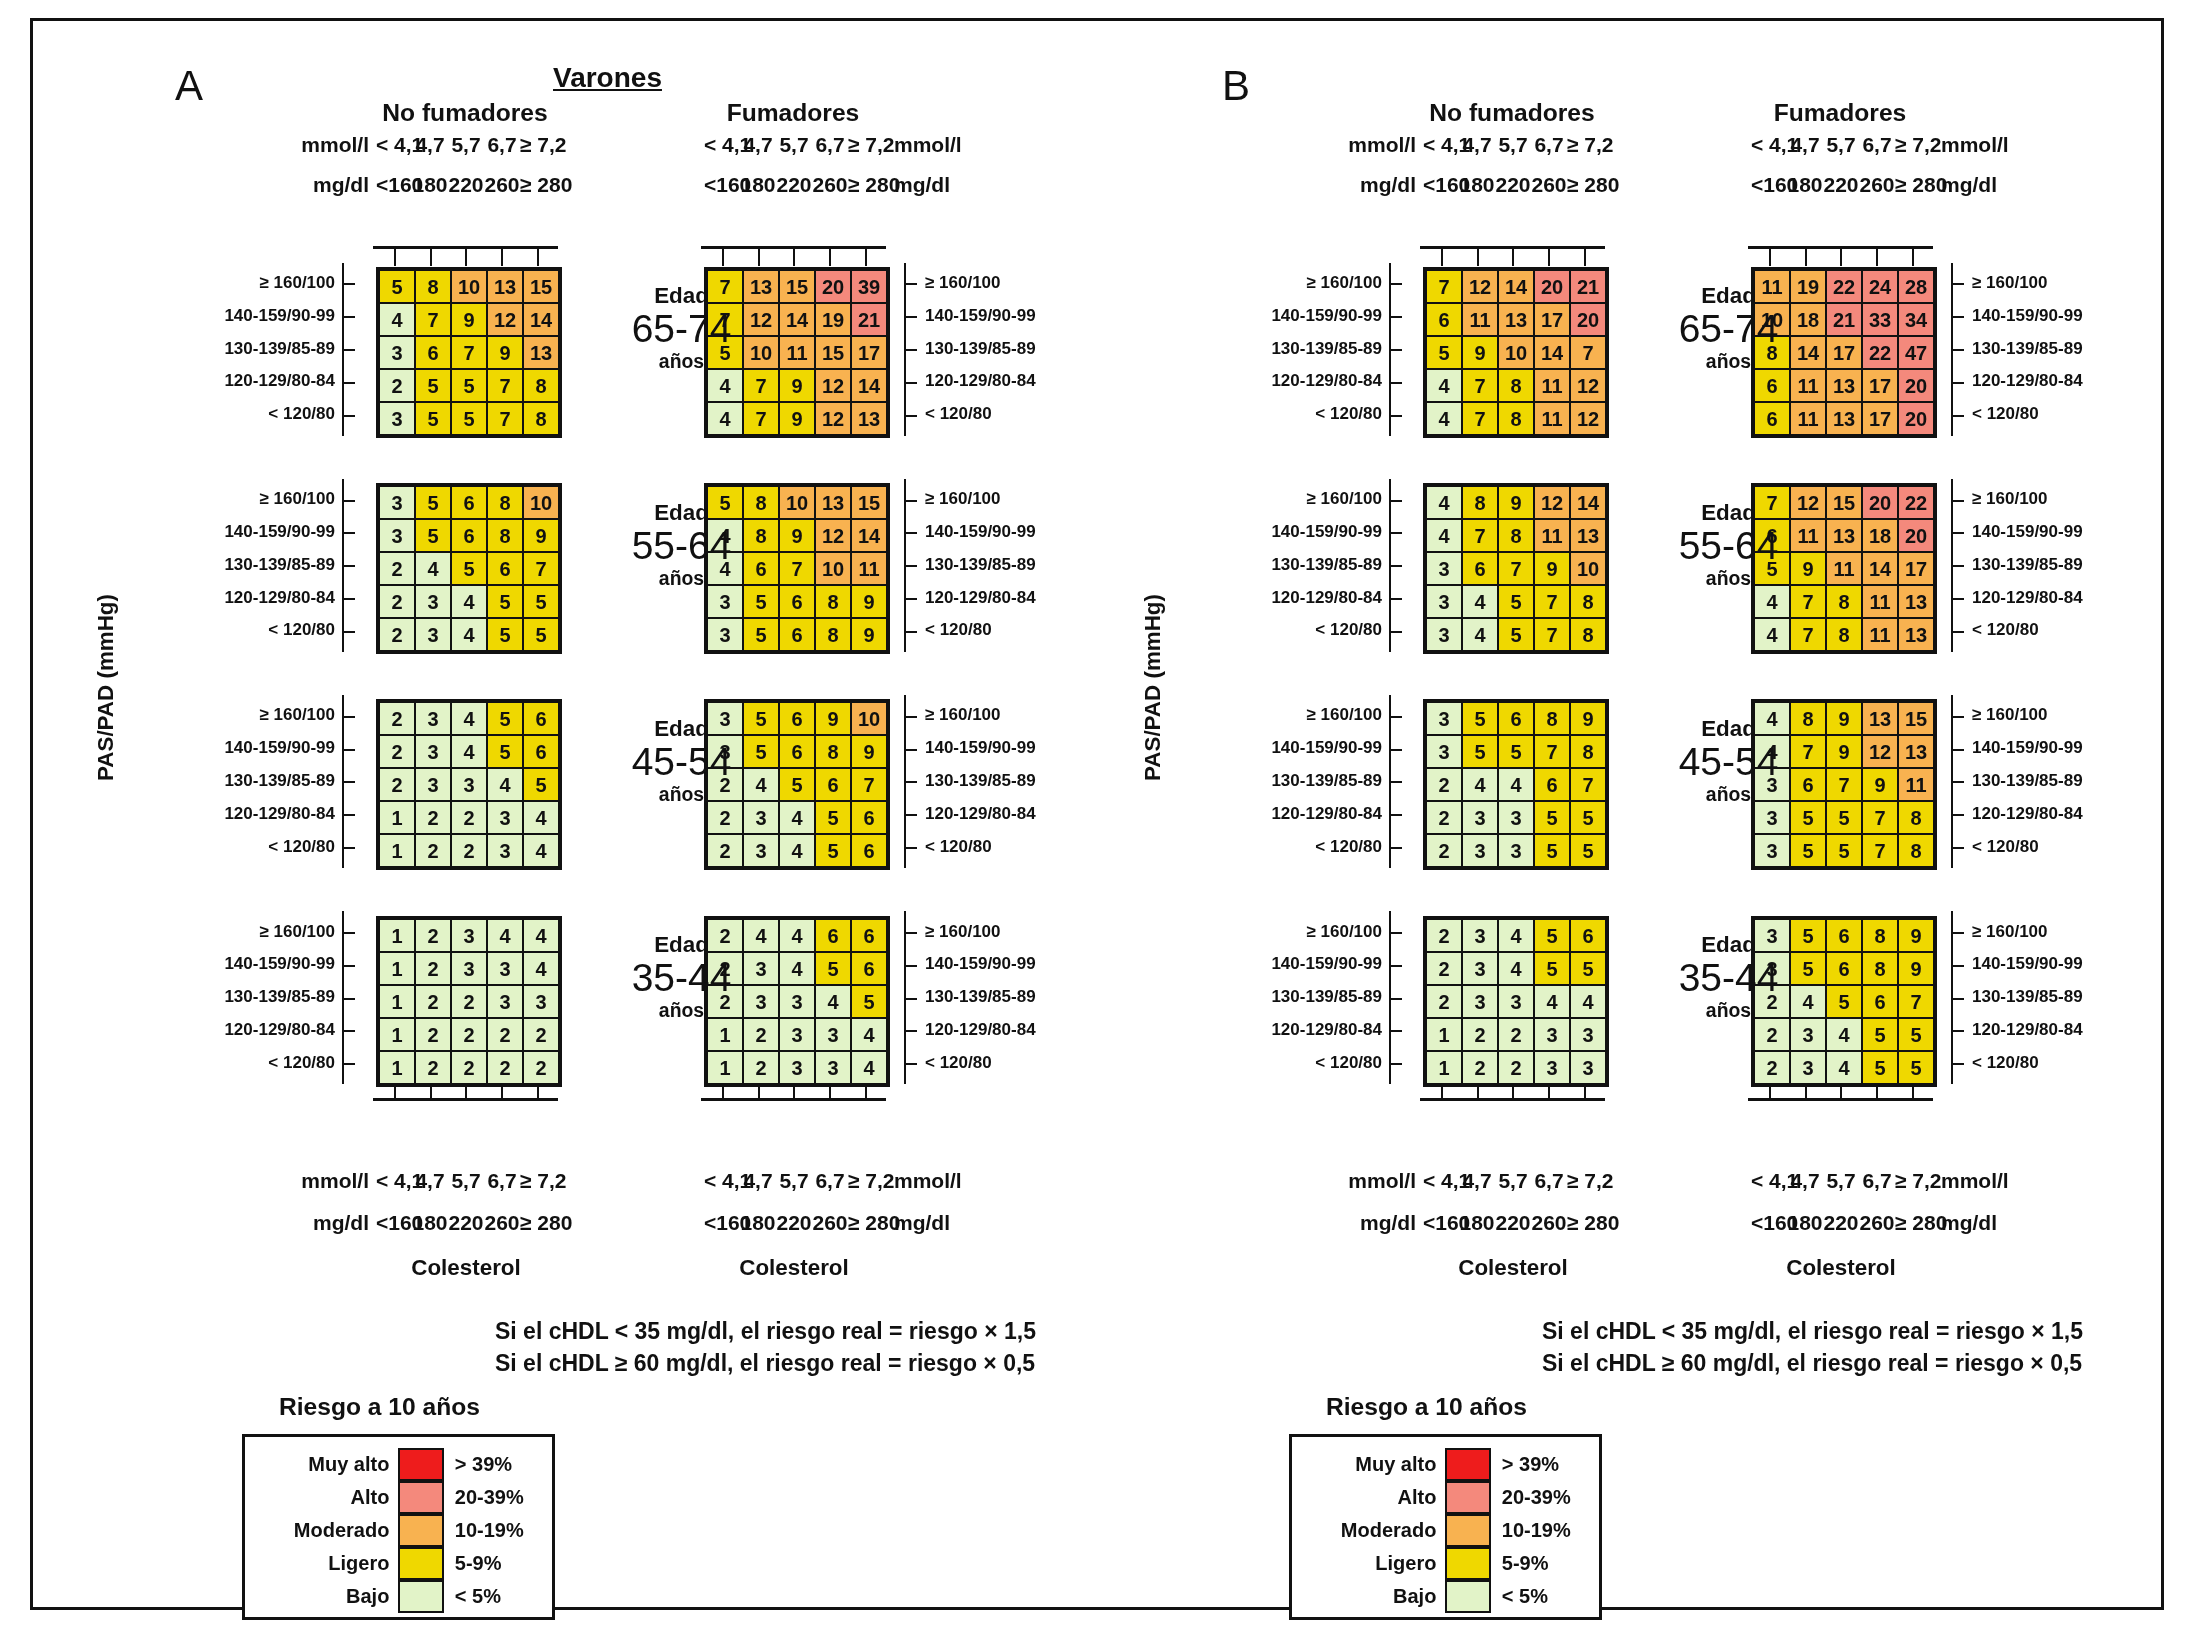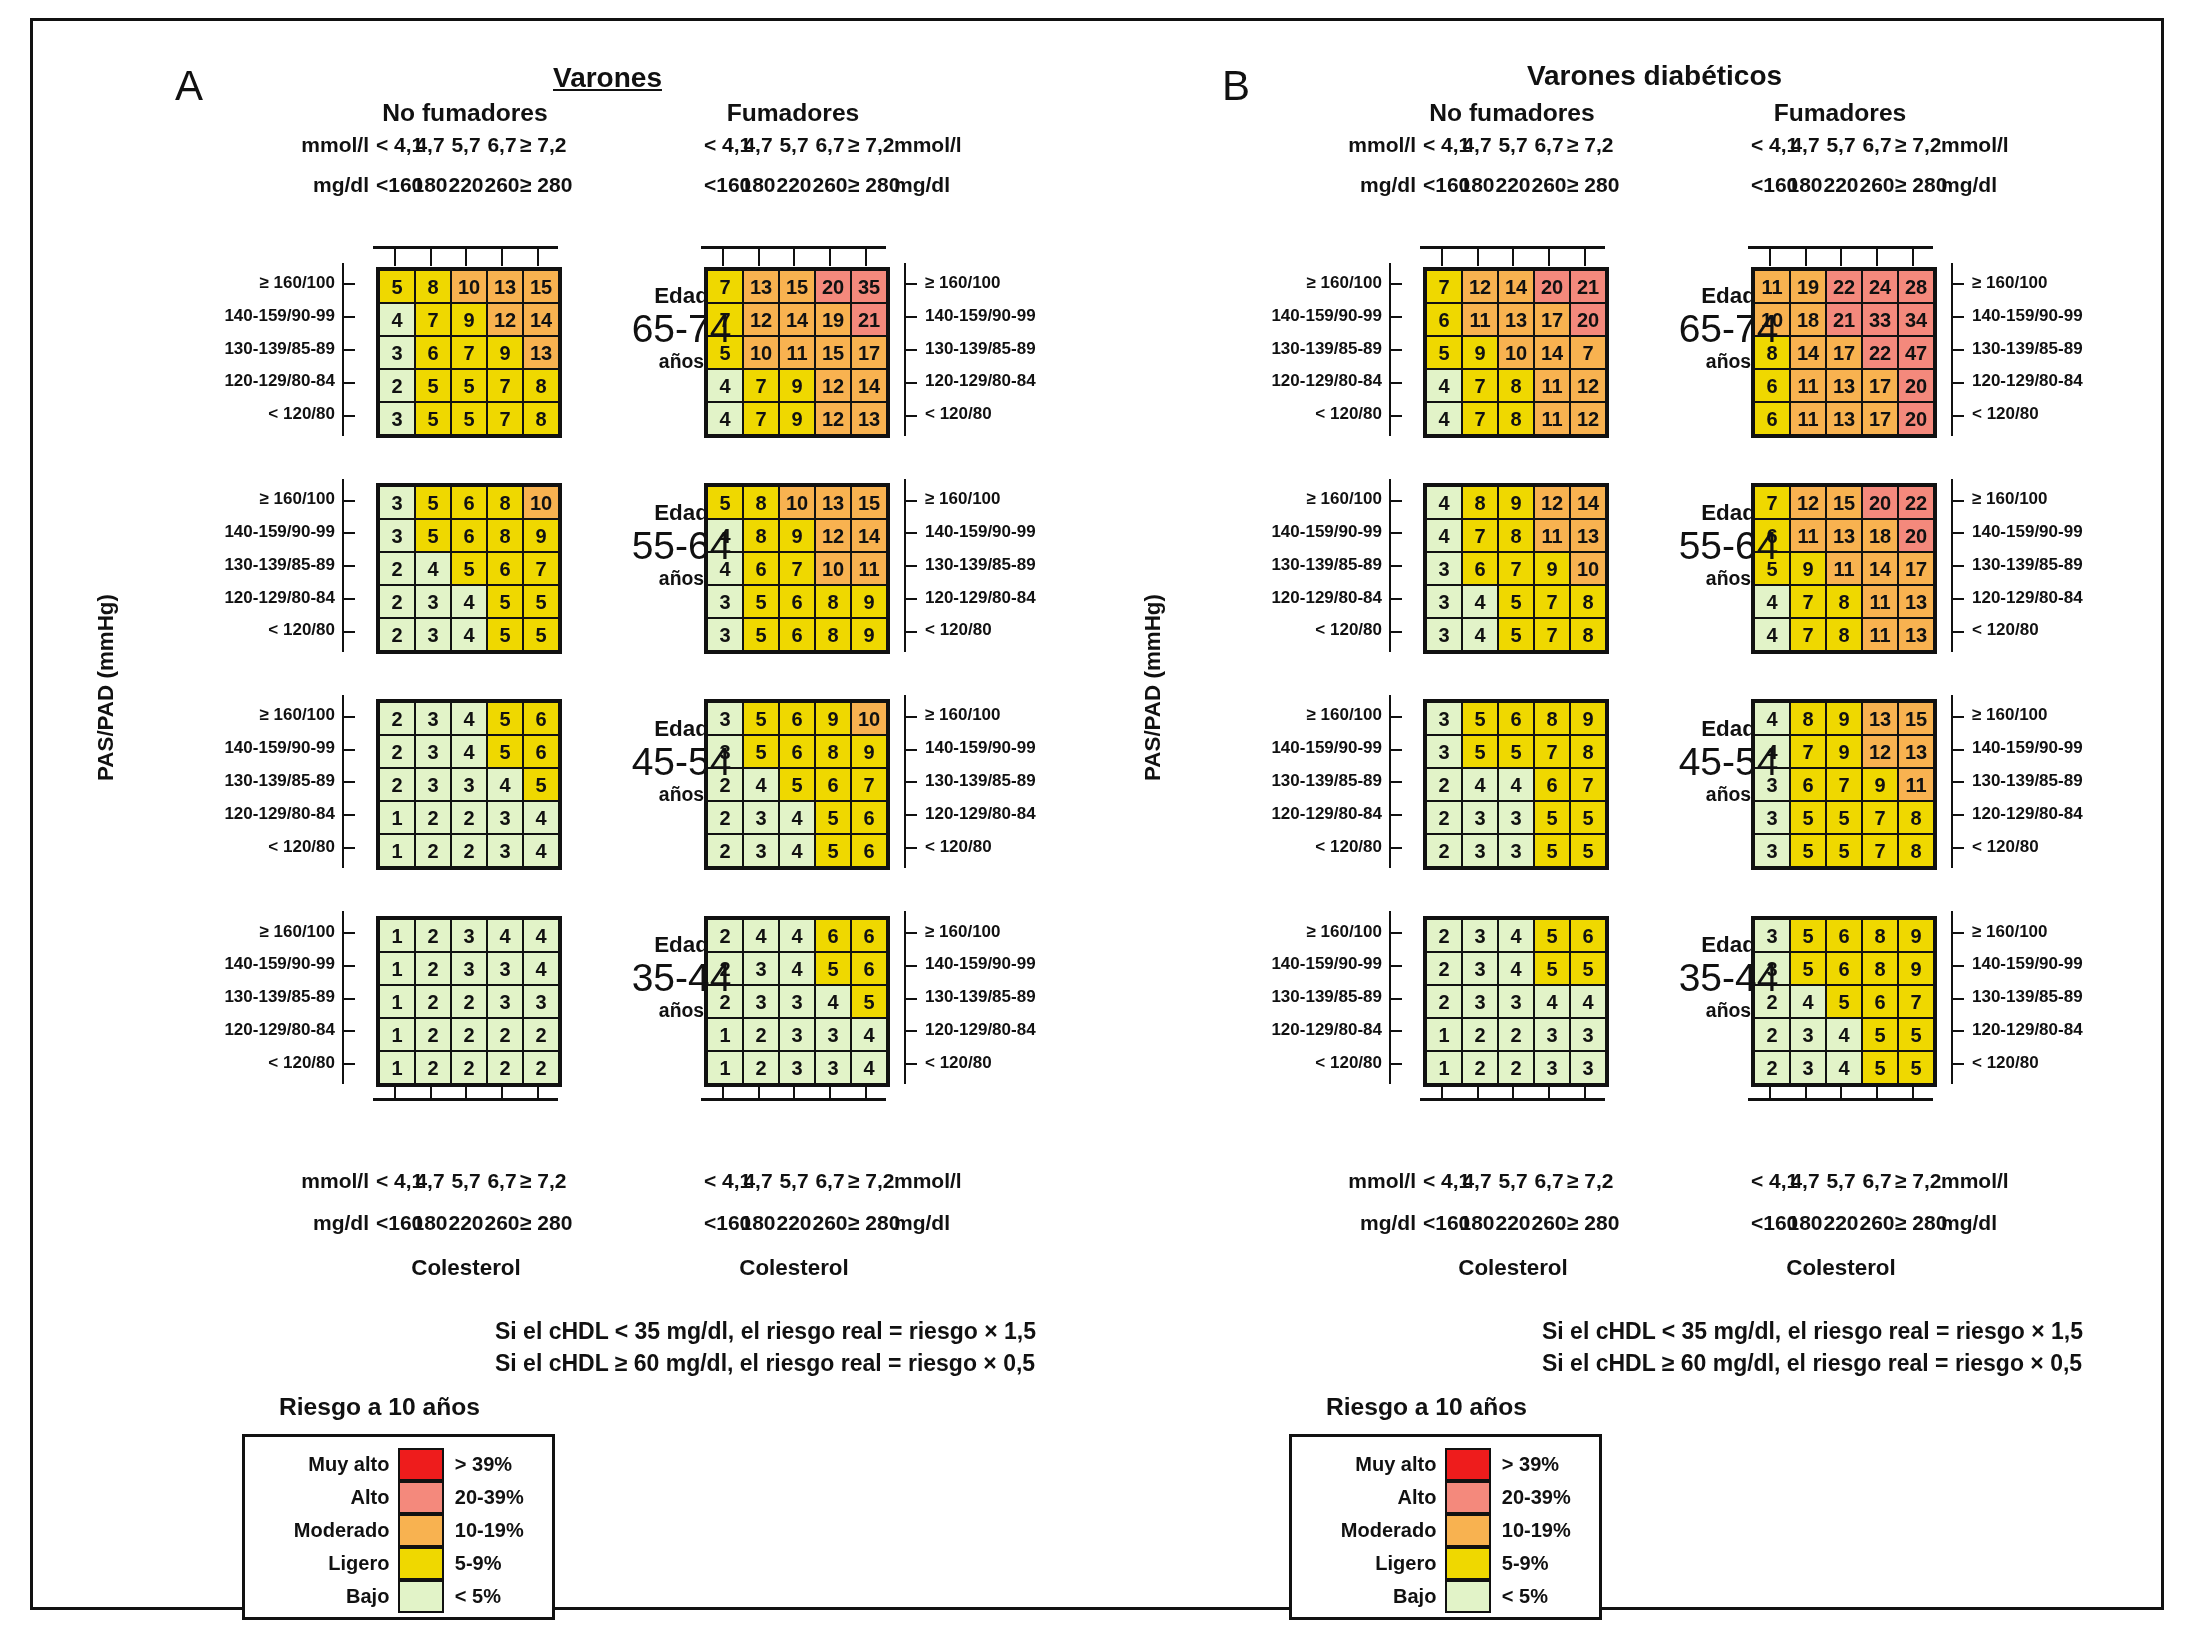--- a/index.html
+++ b/index.html
@@ -200,21 +200,21 @@
         <div class="rowlabel" style="top: 252px; left: 892px; text-align: left;">≥ 160/100</div>
         <div class="rowlabel" style="top: 285px; left: 892px; text-align: left;">140-159/90-99</div>
         <div class="rowlabel" style="top: 318px; left: 892px; text-align: left;">130-139/85-89</div>
         <div class="rowlabel" style="top: 350px; left: 892px; text-align: left;">120-129/80-84</div>
         <div class="rowlabel" style="top: 383px; left: 892px; text-align: left;">&lt; 120/80</div>
         <div class="grid" style="left: 671px; top: 246px;">
           <div class="cell" style="background: rgb(239, 216, 0);">7</div>
           <div class="cell" style="background: rgb(248, 178, 80);">13</div>
           <div class="cell" style="background: rgb(248, 178, 80);">15</div>
           <div class="cell" style="background: rgb(244, 137, 124);">20</div>
-          <div class="cell" style="background: rgb(244, 137, 124);">35</div>
+          <div class="cell" style="background: rgb(244, 137, 124);">39</div>
           <div class="cell" style="background: rgb(239, 216, 0);">7</div>
           <div class="cell" style="background: rgb(248, 178, 80);">12</div>
           <div class="cell" style="background: rgb(248, 178, 80);">14</div>
           <div class="cell" style="background: rgb(248, 178, 80);">19</div>
           <div class="cell" style="background: rgb(244, 137, 124);">21</div>
           <div class="cell" style="background: rgb(239, 216, 0);">5</div>
           <div class="cell" style="background: rgb(248, 178, 80);">10</div>
           <div class="cell" style="background: rgb(248, 178, 80);">11</div>
           <div class="cell" style="background: rgb(248, 178, 80);">15</div>
           <div class="cell" style="background: rgb(248, 178, 80);">17</div>
@@ -515,21 +515,20 @@
           </div>
           <div class="legend-row" style="left: 10.4px; top: 142px;">
             <div class="legend-name">Bajo</div>
             <div class="legend-swatch" style="background: rgb(226, 243, 200);"></div>
             <div class="legend-pct">&lt; 5%</div>
           </div>
         </div>
       </div>
       <div class="panel panel-b" style="left: 1047px;">
         <div class="panel-letter" style="left: 142px; top: 41px;">B</div>
-        <div class="panel-title" style="left: 239px; top: 39px; width: 671px;">Varones diabéticos</div>
         <div class="axis-title" style="left: 60px; top: 760px;">PAS/PAD (mmHg)</div>
         <div class="smoke-title" style="left: 283px; top: 78px; width: 298px;">No fumadores</div>
         <div class="smoke-title" style="left: 611px; top: 78px; width: 298px;">Fumadores</div>
         <div class="unit-row" style="top: 112px; left: 224px; width: 425px;">
           <span style="position: absolute; left: 0px; width: 112px; text-align: right;">mmol/l</span>
           <span class="unit-vals" style="position: absolute; left: 119px; width: 179px;"><span style="width: 36px;">&lt; 4,1</span><span style="width: 36px;">4,7</span><span style="width: 36px;">5,7</span><span style="width: 36px;">6,7</span><span style="width: 36px;">≥ 7,2</span></span>
         </div>
         <div class="unit-row" style="top: 112px; left: 552px; width: 425px;">
           <span style="position: absolute; left: 309px;">mmol/l</span>
           <span class="unit-vals" style="position: absolute; left: 119px; width: 179px;"><span style="width: 36px;">&lt; 4,1</span><span style="width: 36px;">4,7</span><span style="width: 36px;">5,7</span><span style="width: 36px;">6,7</span><span style="width: 36px;">≥ 7,2</span></span>

